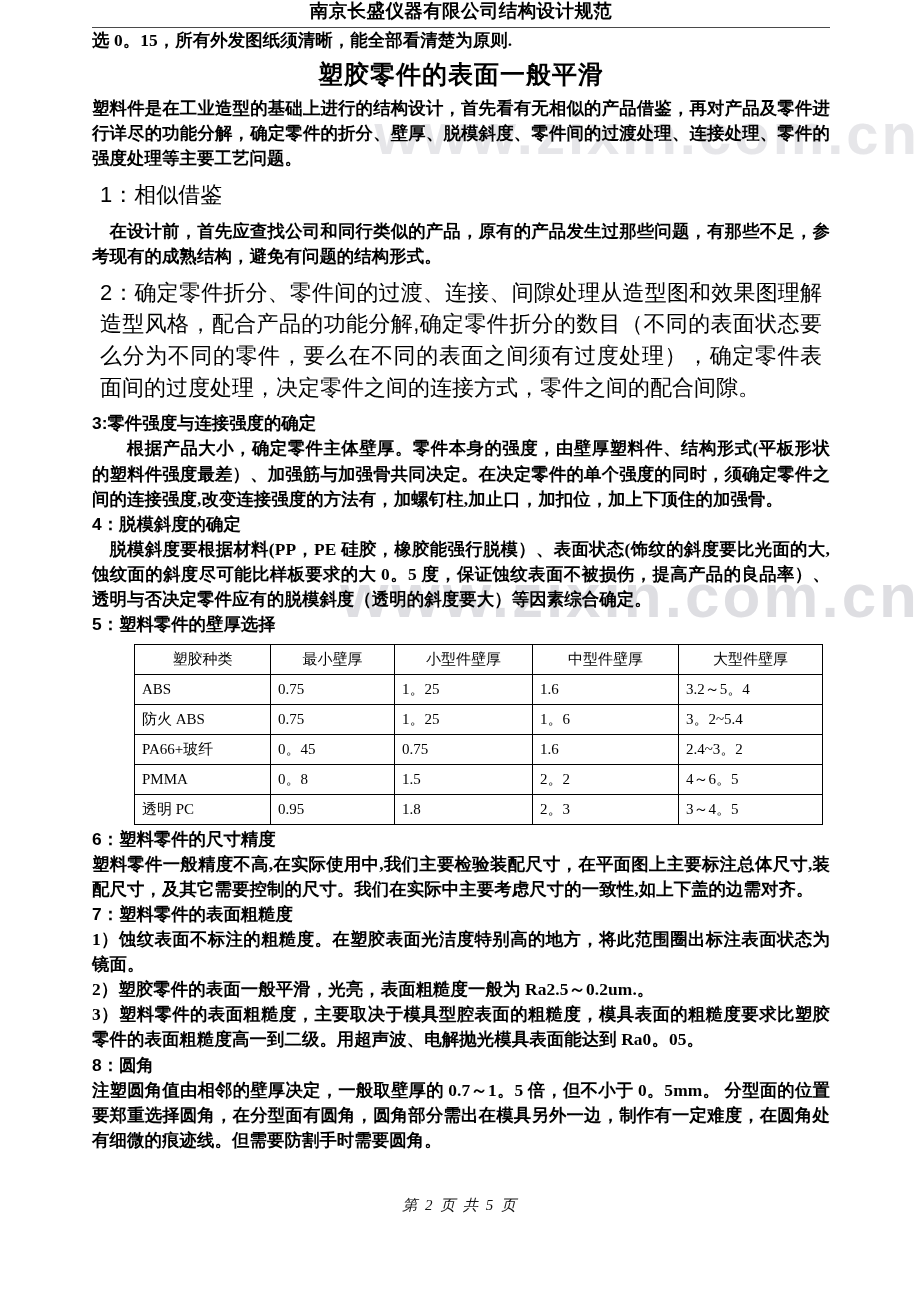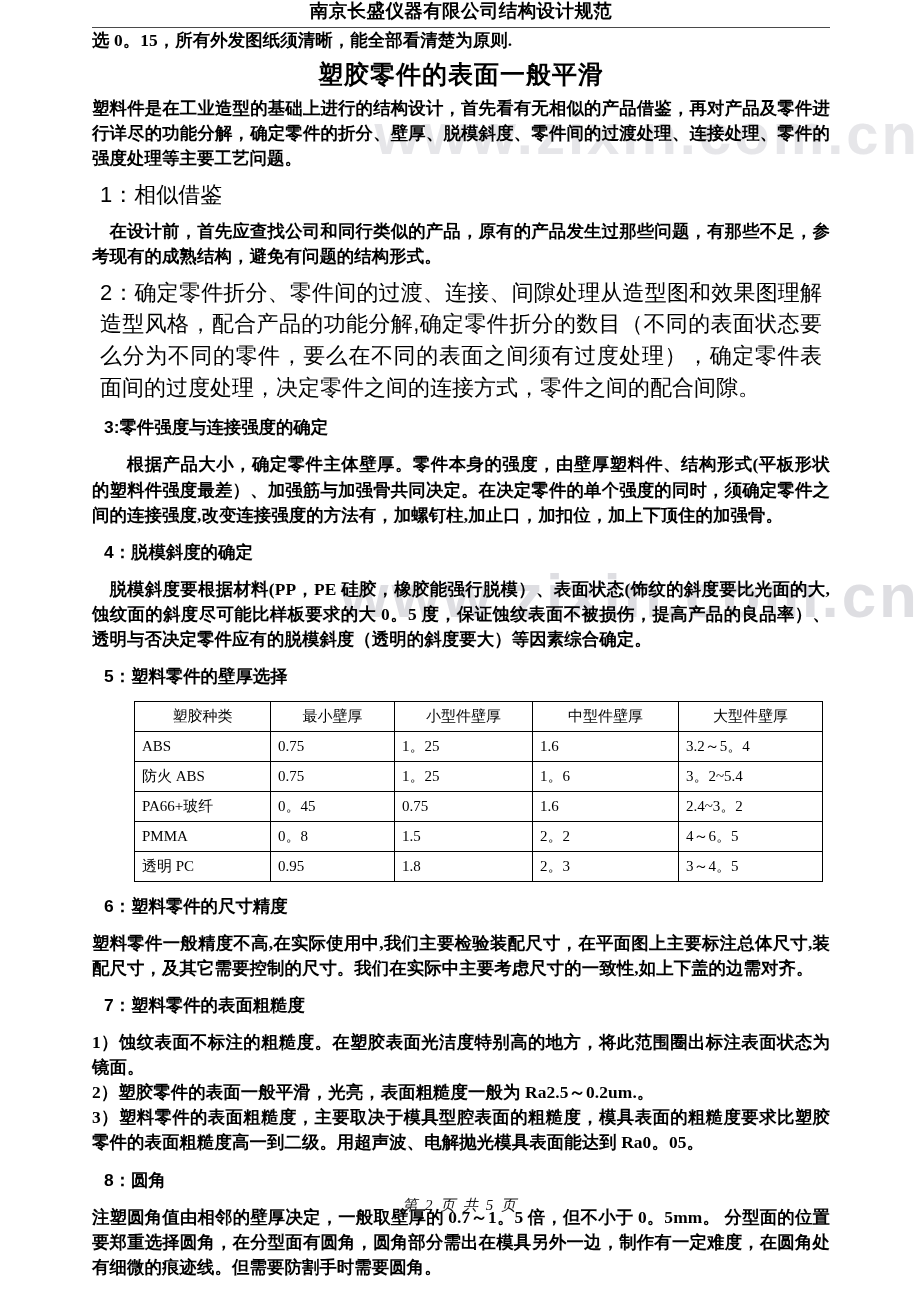--- a/index.html
+++ b/index.html
@@ -84,21 +84,21 @@
     font-weight: 700;
     line-height: 1.3;
     margin: 6px 0 4px 0;
     letter-spacing: 1px;
   }
 
   .sec-head {
     font-size: 17.4px;
     font-weight: 700;
     line-height: 1.44;
-    margin: 12px;
+    margin: 0;
     font-family: "Liberation Sans", "DejaVu Sans", sans-serif;
     letter-spacing: 0;
   }
   .sec-head-serif {
     font-size: 22px;
     line-height: 1.44;
     margin: 8px;
     font-family: Liberation Sans, sans-serif;
   }
 

